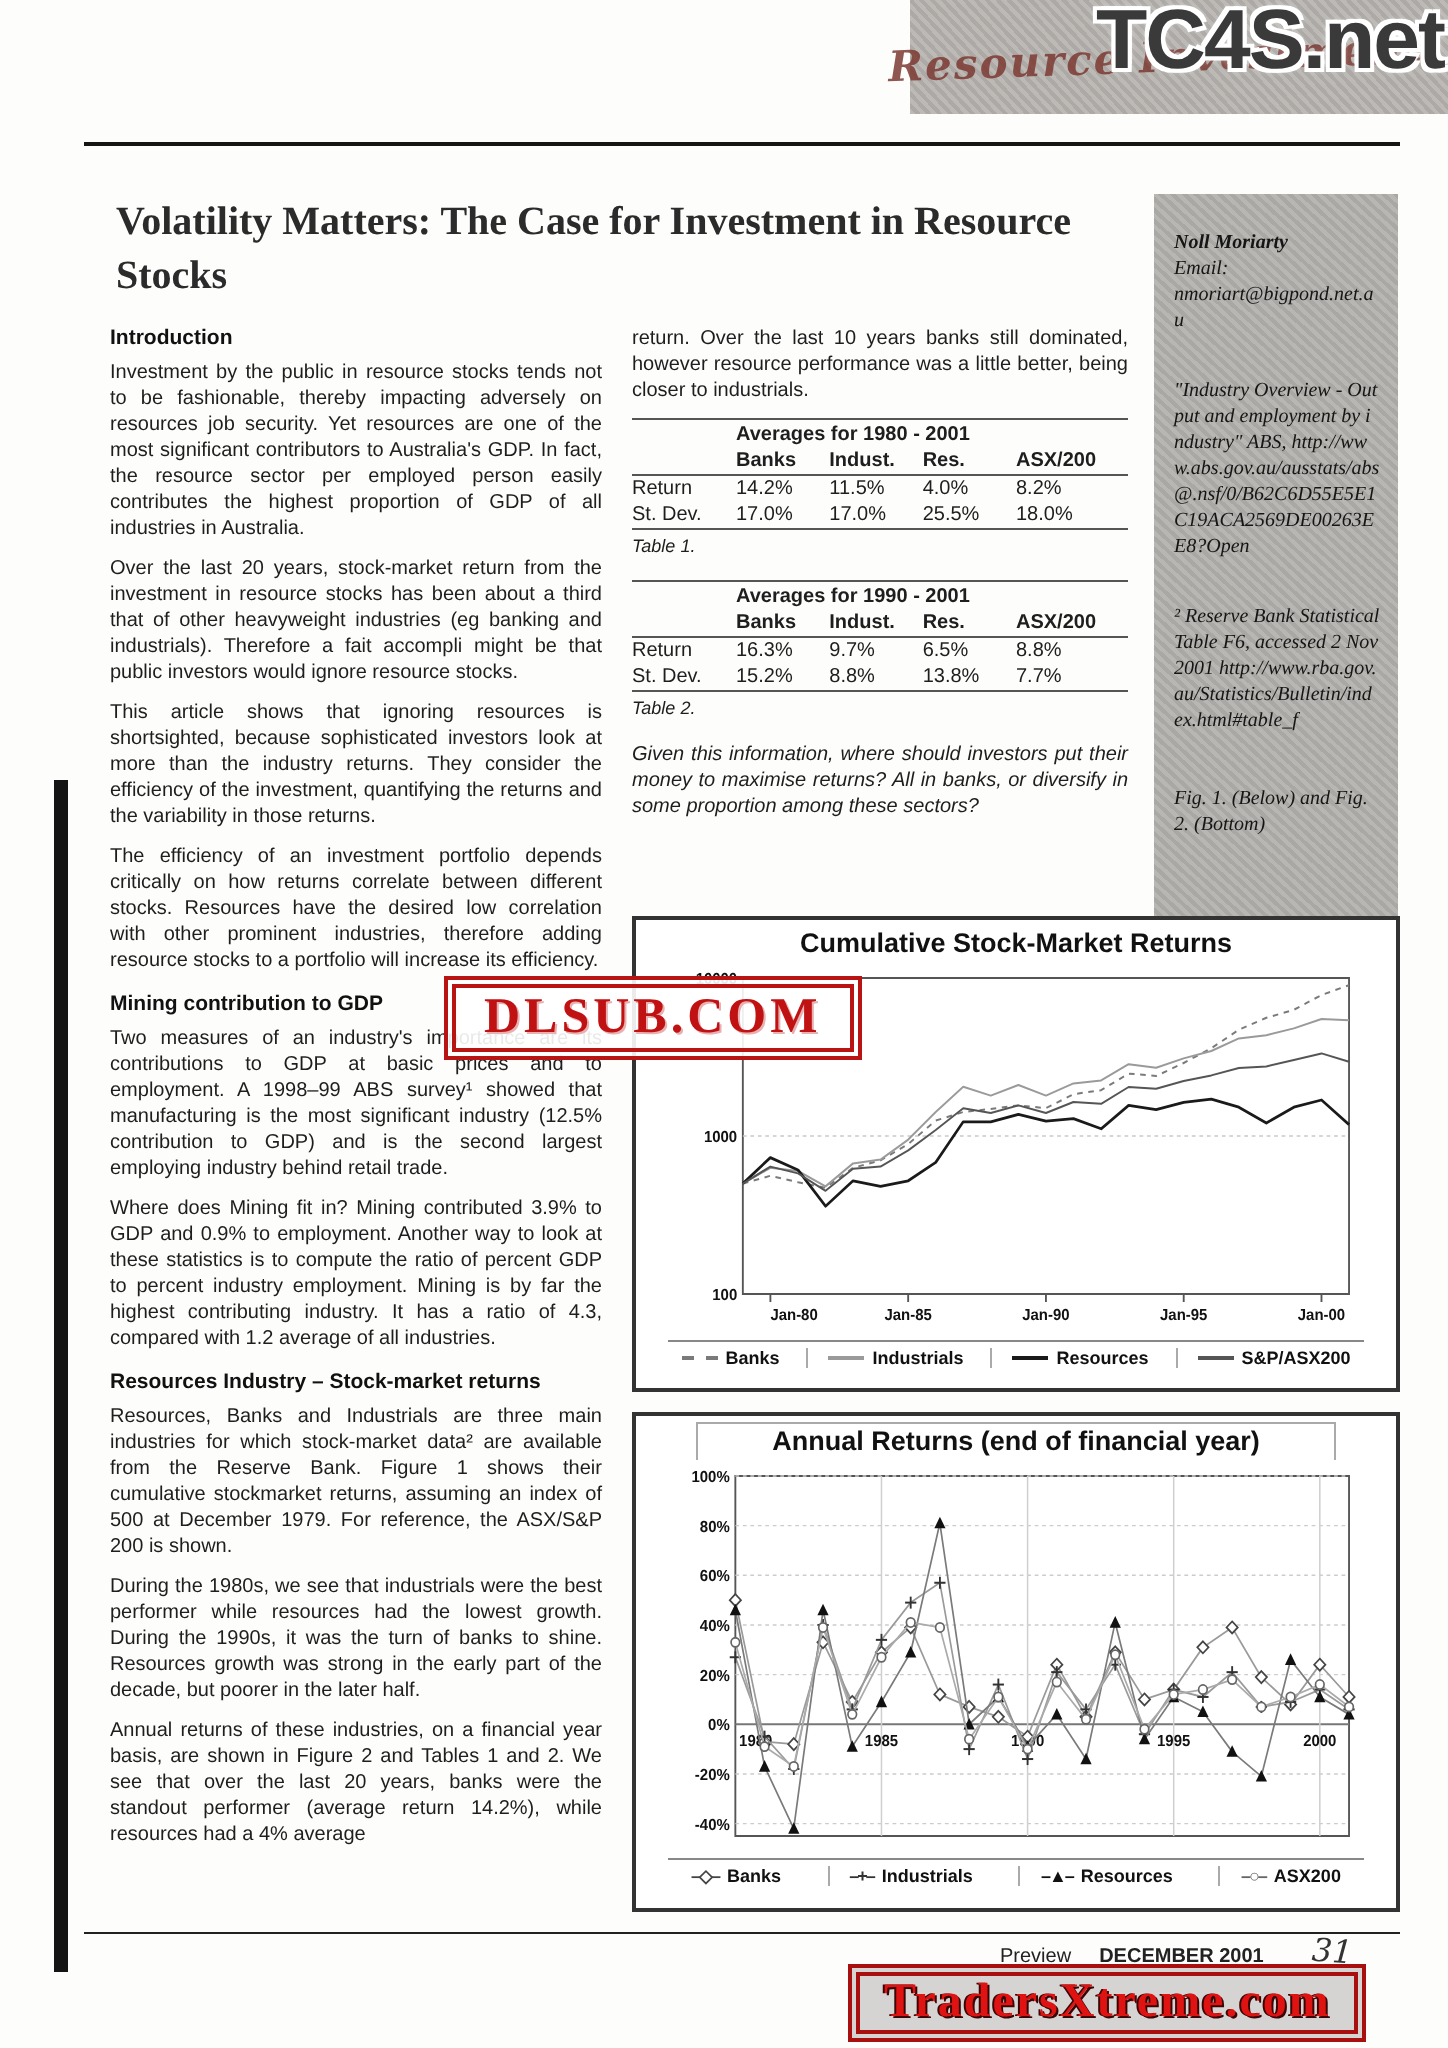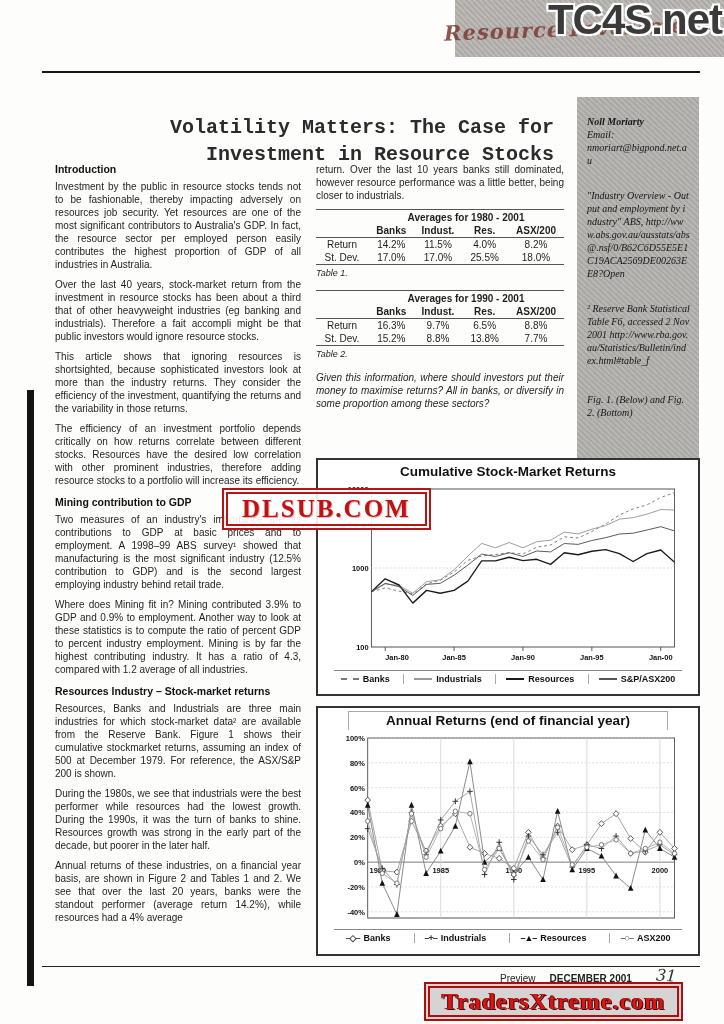--- a/index.html
+++ b/index.html
@@ -23,34 +23,34 @@
   .tc4s{
     position:absolute;right:2px;top:-4px;
     font-family:"Liberation Sans",sans-serif;font-weight:bold;font-size:42px;
     letter-spacing:-1px;color:#3a3a3a;
     text-shadow:-2px -2px 0 #fff,2px -2px 0 #fff,-2px 2px 0 #fff,2px 2px 0 #fff,0 0 4px #fff;
     z-index:5;
   }
   .top-rule{position:absolute;left:42px;top:71px;width:658px;height:2px;background:#151515;}
   
   .page-title{
-    position:absolute;left:58px;top:98px;width:480px;margin:16px;
-    text-align:right;font-family:Liberation Mono, monospace;
+    position:absolute;left:58px;top:98px;width:480px;margin:0;
+    text-align:left;font-family:Liberation Serif, serif;
     font-size:20px;font-weight:bold;color:#2b2b2b;line-height:1.35;
   }
   
   .col{position:absolute;top:163px;text-align:justify;}
   .col-left{left:55px;width:246px;}
   .col-mid{left:316px;width:248px;}
   .col h2{font-size:10.5px;font-weight:bold;color:#111;margin:9px 0 5px;text-align:left;}
   .col h2:first-child{margin-top:0;}
   .col p{font-size:10px;line-height:1.3;margin:0 0 7px;}
   .question{font-style:italic;margin-top:10px !important;}
   
-  .mini-table{border-top:1px solid #555;border-bottom:1px solid #555;margin-top:6px;font-size:10px;text-align:center;}
+  .mini-table{border-top:1px solid #555;border-bottom:1px solid #555;margin-top:6px;font-size:10px;text-align:left;}
   .mt-title{font-weight:bold;padding:2px 0 1px 52px;}
   .mt-grid{display:grid;grid-template-columns:52px 1fr 1fr 1fr 1.2fr;padding:1px 0;}
   .mt-grid.header{font-weight:bold;border-bottom:1px solid #555;}
   .mt-caption{font-style:italic;font-size:9px;margin:3px 0 12px;text-align:left;}
   
   .sidebar{
     position:absolute;left:577px;top:97px;width:122px;height:362px;box-sizing:border-box;
     background-color:#b3b1ad;
     background-image:repeating-linear-gradient(43deg,rgba(255,255,255,.07) 0 2px,rgba(0,0,0,.05) 2px 4px);
     padding:18px 9px 0 10px;
@@ -129,21 +129,21 @@
   </div>
   <div class="tc4s">TC4S.net</div>
 
   <div class="top-rule"></div>
 
   <h1 class="page-title">Volatility Matters: The Case for Investment in Resource Stocks</h1>
 
   <div class="col col-left">
     <h2>Introduction</h2>
     <p>Investment by the public in resource stocks tends not to be fashionable, thereby impacting adversely on resources job security. Yet resources are one of the most significant contributors to Australia's GDP. In fact, the resource sector per employed person easily contributes the highest proportion of GDP of all industries in Australia.</p>
-    <p>Over the last 40 years, stock-market return from the investment in resource stocks has been about a third that of other heavyweight industries (eg banking and industrials). Therefore a fait accompli might be that public investors would ignore resource stocks.</p>
+    <p>Over the last 20 years, stock-market return from the investment in resource stocks has been about a third that of other heavyweight industries (eg banking and industrials). Therefore a fait accompli might be that public investors would ignore resource stocks.</p>
     <p>This article shows that ignoring resources is shortsighted, because sophisticated investors look at more than the industry returns. They consider the efficiency of the investment, quantifying the returns and the variability in those returns.</p>
     <p>The efficiency of an investment portfolio depends critically on how returns correlate between different stocks. Resources have the desired low correlation with other prominent industries, therefore adding resource stocks to a portfolio will increase its efficiency.</p>
     <h2>Mining contribution to GDP</h2>
     <p>Two measures of an industry's importance are its contributions to GDP at basic prices and to employment. A 1998–99 ABS survey¹ showed that manufacturing is the most significant industry (12.5% contribution to GDP) and is the second largest employing industry behind retail trade.</p>
     <p>Where does Mining fit in? Mining contributed 3.9% to GDP and 0.9% to employment. Another way to look at these statistics is to compute the ratio of percent GDP to percent industry employment. Mining is by far the highest contributing industry. It has a ratio of 4.3, compared with 1.2 average of all industries.</p>
     <h2>Resources Industry – Stock-market returns</h2>
     <p>Resources, Banks and Industrials are three main industries for which stock-market data² are available from the Reserve Bank. Figure 1 shows their cumulative stockmarket returns, assuming an index of 500 at December 1979. For reference, the ASX/S&amp;P 200 is shown.</p>
     <p>During the 1980s, we see that industrials were the best performer while resources had the lowest growth. During the 1990s, it was the turn of banks to shine. Resources growth was strong in the early part of the decade, but poorer in the later half.</p>
     <p>Annual returns of these industries, on a financial year basis, are shown in Figure 2 and Tables 1 and 2. We see that over the last 20 years, banks were the standout performer (average return 14.2%), while resources had a 4% average</p>
   </div>

